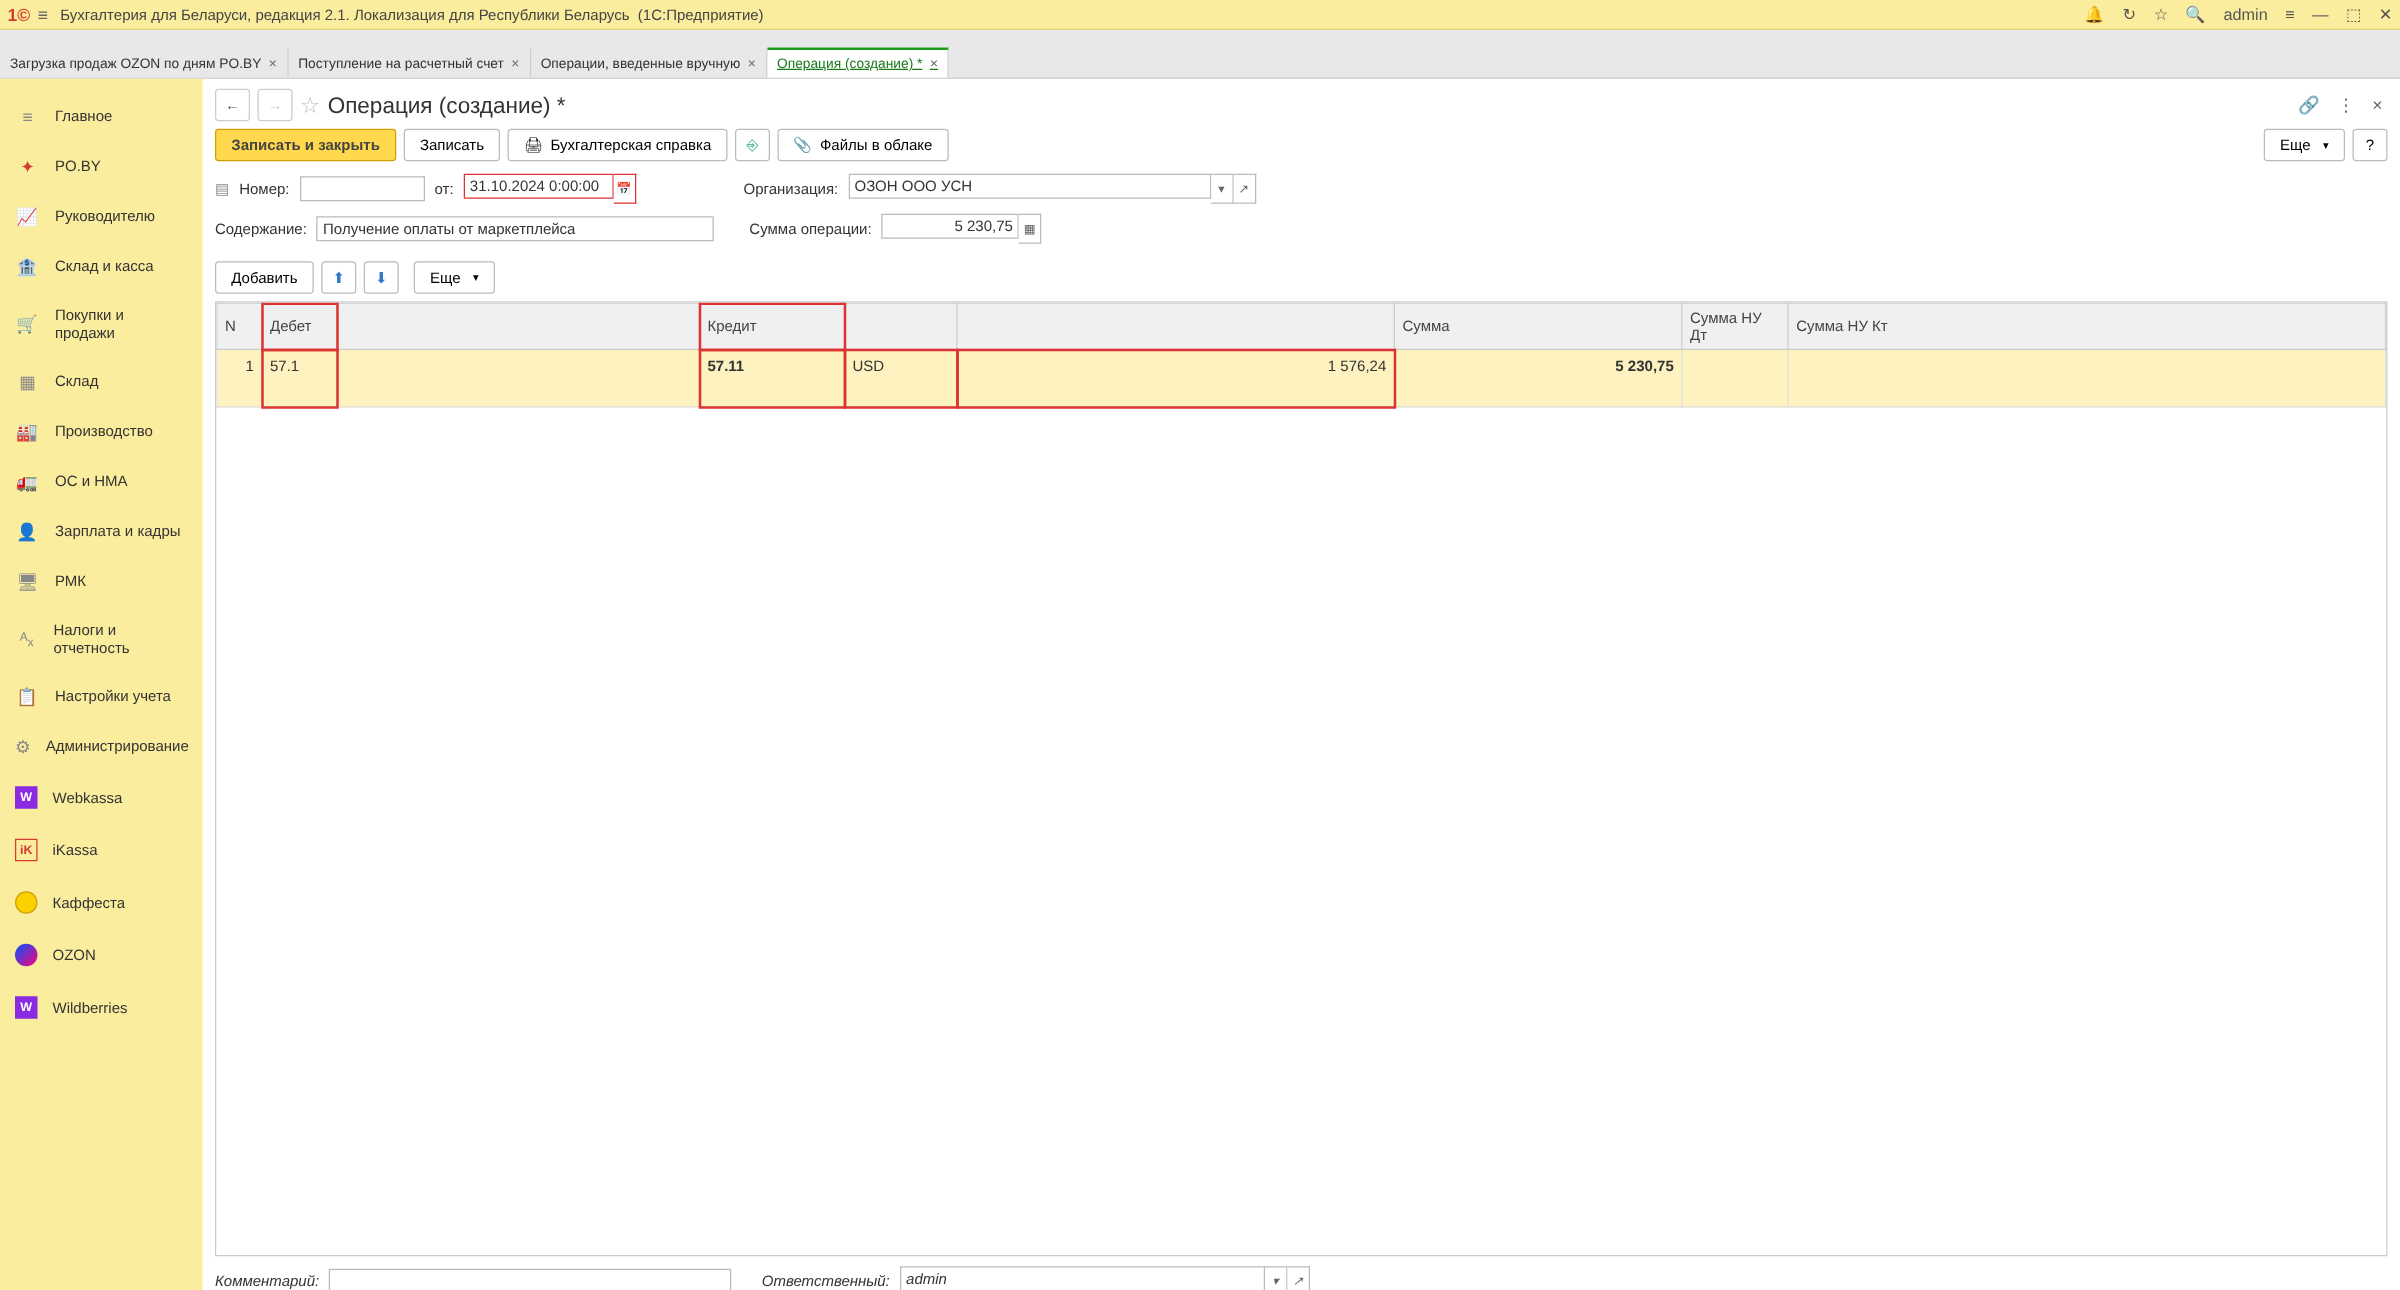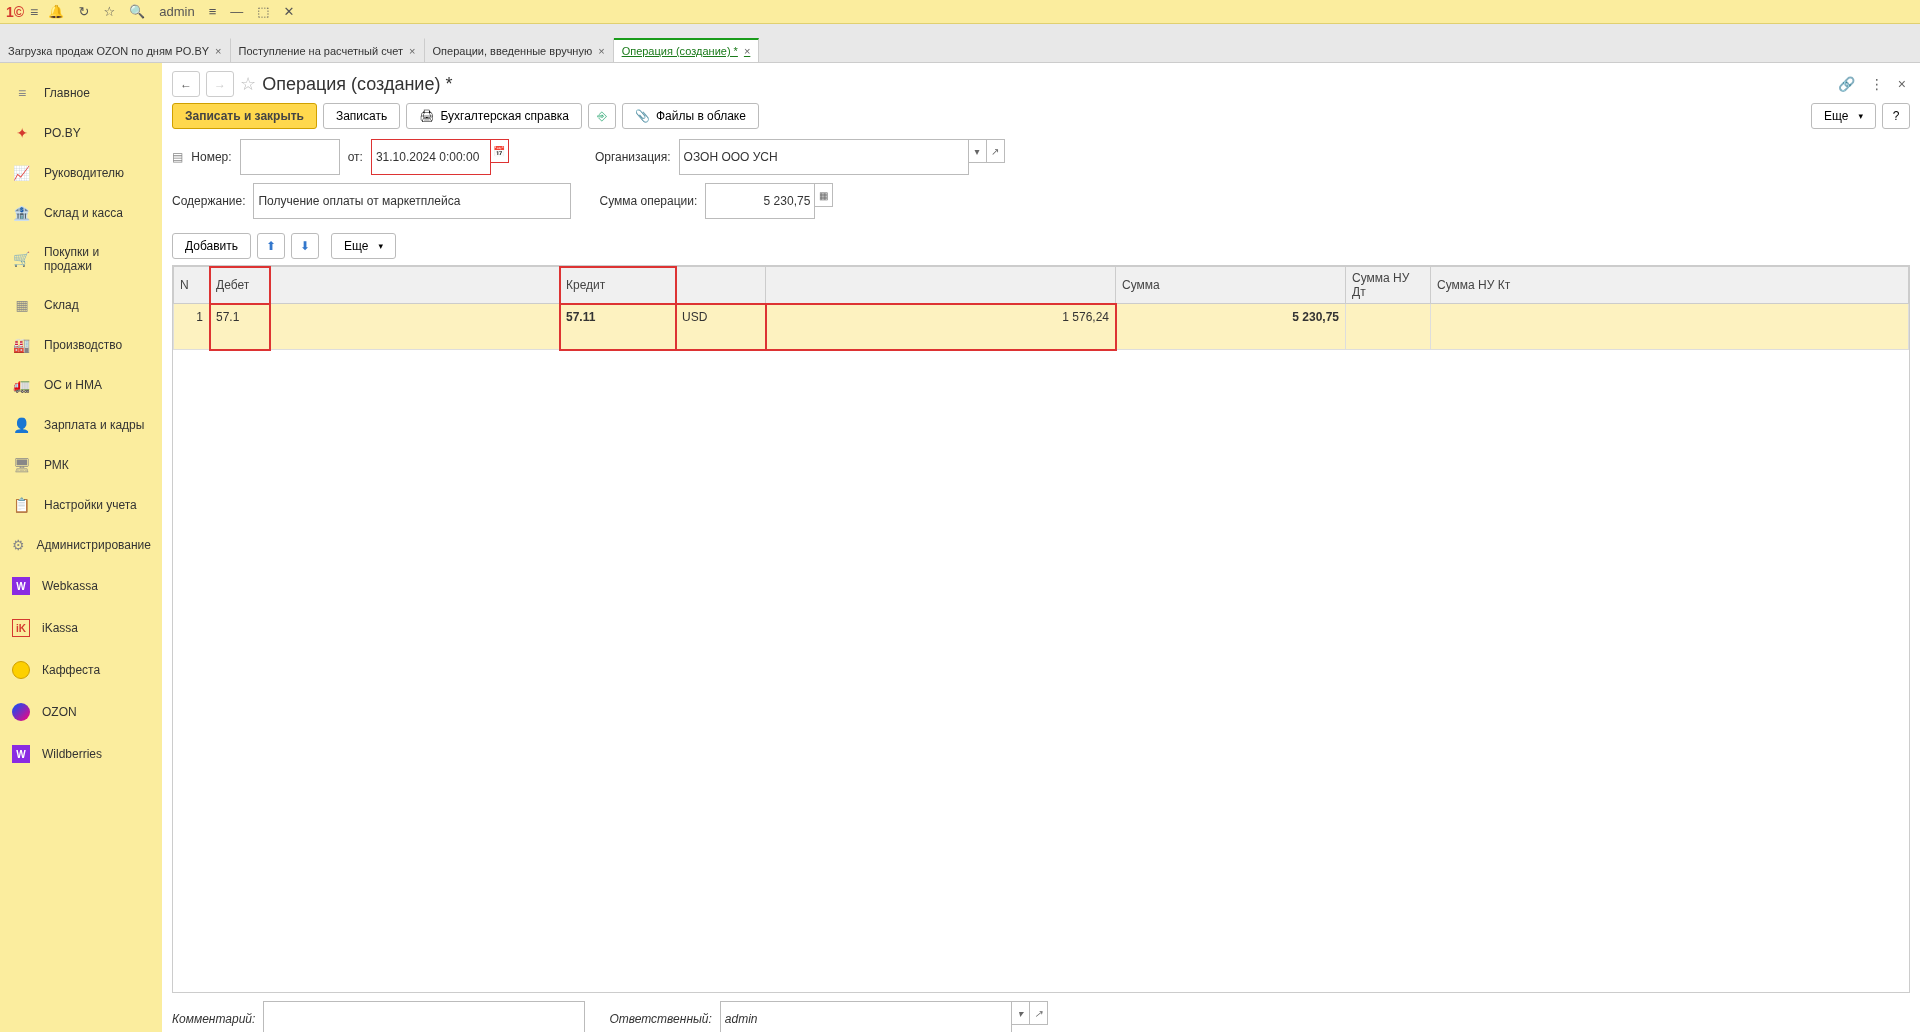--- a/index.html
+++ b/index.html
@@ -44,21 +44,21 @@
 .toolbar { display: flex; align-items: center; gap: 6px; margin-bottom: 10px; }
 .btn { height: 26px; padding: 0 12px; border: 1px solid #bbb; background: #fff; border-radius: 3px; cursor: pointer; font-size: 12px; display: flex; align-items: center; gap: 6px; }
 .btn.primary { background: #ffd84d; border-color: #d0a000; font-weight: bold; color: #444; }
 .btn.icon-only { width: 28px; padding: 0; justify-content: center; }
 .toolbar .spacer { flex: 1; }
 .dropdown-caret::after { content: "▾"; margin-left: 4px; font-size: 9px; }
 
 
 .form-row { display: flex; align-items: center; gap: 8px; margin-bottom: 8px; font-size: 12px; }
 .lbl { color: #333; white-space: nowrap; }
-.input { height: 36px; border: 1px solid #bbb; background: #fff; padding: 0 4px; font-size: 12px; display: flex; align-items: center; }
+.input { height: 20px; border: 1px solid #bbb; background: #fff; padding: 0 4px; font-size: 12px; display: flex; align-items: center; }
 .input.highlight { border: 1px solid #d33; }
 .input-wrap { position: relative; display: flex; }
 .input-btn { width: 18px; height: 24px; border: 1px solid #bbb; border-left: none; background: #fff; display: flex; align-items: center; justify-content: center; cursor: pointer; font-size: 10px; color: #666; }
 .input.right { text-align: right; justify-content: flex-end; }
 
 
 .tbl-toolbar { display: flex; align-items: center; gap: 6px; margin: 6px 0; }
 
 
 .tbl-wrap { flex: 1; border: 1px solid #ccc; background: #fff; overflow: hidden; }
@@ -72,20 +72,23 @@
 
 
 .footer { display: flex; align-items: center; gap: 8px; padding-top: 8px; font-style: italic; }
 </style>
 </head>
 <body>
 
 <div class="titlebar">
   <span class="logo">1©</span>
   <span class="burger">≡</span>
+  <span class="title-text">
+    <span>Бухгалтерия для Беларуси, редакция 2.1. Локализация для Республики Беларусь</span>&nbsp;&nbsp;<span>(1С:Предприятие)</span>
+  </span>
   <div class="right-icons">
     <span>🔔</span>
     <span>↻</span>
     <span>☆</span>
     <span>🔍</span>
     <span class="adminlbl">admin</span>
     <span>≡</span>
     <span>—</span>
     <span>⬚</span>
     <span>✕</span>
@@ -146,20 +149,24 @@
         <span class="icon">🚛</span>
         <span>ОС и НМА</span>
       </div>
     <div class="item">
         <span class="icon">👤</span>
         <span>Зарплата и кадры</span>
       </div>
     <div class="item">
         <span class="icon">🖥</span>
         <span>РМК</span>
+      </div>
+    <div class="item">
+        <span class="icon">ᴬₓ</span>
+        <span>Налоги и отчетность</span>
       </div>
     <div class="item">
         <span class="icon">📋</span>
         <span>Настройки учета</span>
       </div>
     <div class="item">
         <span class="icon">⚙</span>
         <span>Администрирование</span>
       </div>
     <div class="item">

